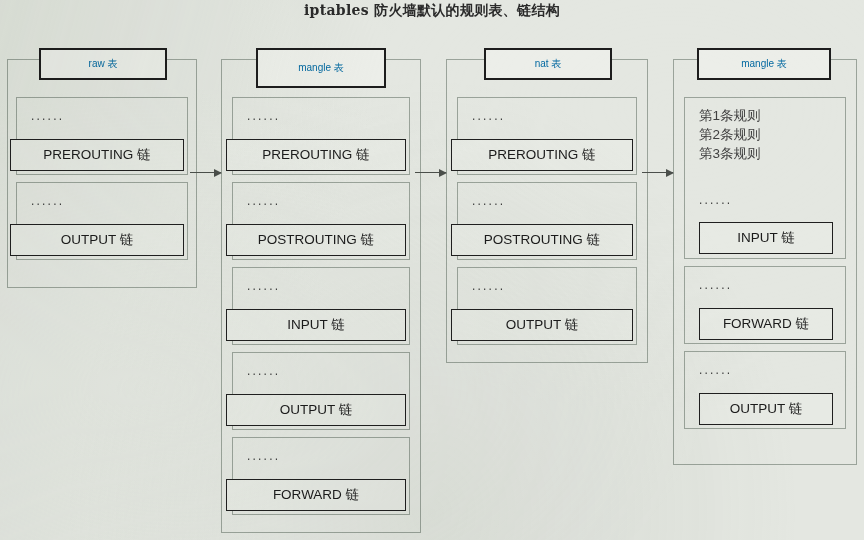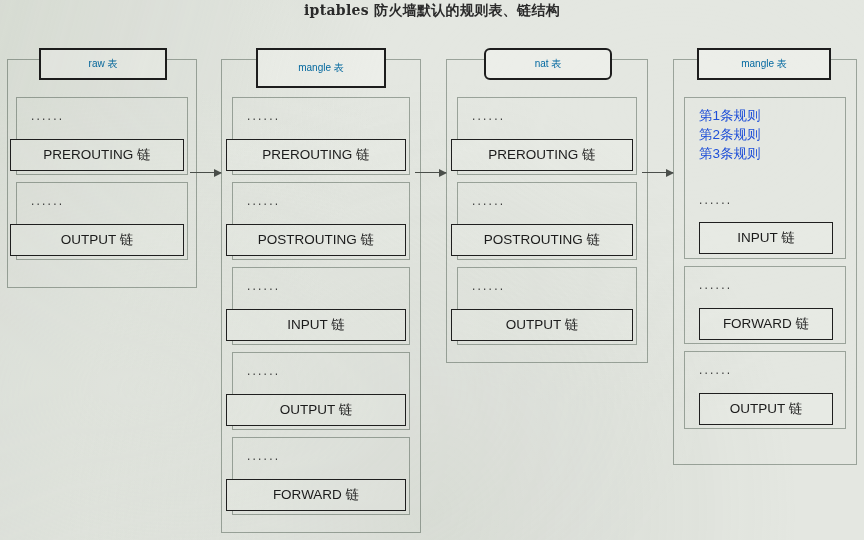--- a/index.html
+++ b/index.html
@@ -83,21 +83,21 @@
     letter-spacing: 2.2px;
     color: #3a3a3a;
     line-height: 1;
     white-space: nowrap;
   }
   .rules {
     position: absolute;
     left: 14px;
     top: 8px;
     font-size: 13.5px;
-    color: #1d4ed8;
+    color: #404040;
     line-height: 1.42;
     white-space: pre-line;
   }
   
   .chain-plate {
     position: absolute;
     box-sizing: border-box;
     border: 1.6px solid #1f1f1f;
     background: #e7eae4;
     display: flex;
@@ -169,21 +169,21 @@
   <span class="dots">......</span>
 </div>
 <div class="chain-plate" style="left:226px; top:394px; width:180px; height:32px;">OUTPUT 链</div>
 
 <div class="chain-group" style="left:232px; top:437px; width:178px; height:78px;">
   <span class="dots">......</span>
 </div>
 <div class="chain-plate" style="left:226px; top:479px; width:180px; height:32px;">FORWARD 链</div>
 
 <div class="table-col" style="left:446px; top:59px; width:202px; height:304px;"></div>
-<div class="table-name" style="left:484px; top:48px; width:128px; height:32px;border-radius:6px;">nat 表</div>
+<div class="table-name" style="left:484px; top:48px; width:128px; height:32px;">nat 表</div>
 
 <div class="chain-group" style="left:457px; top:97px; width:180px; height:78px;">
   <span class="dots">......</span>
 </div>
 <div class="chain-plate" style="left:451px; top:139px; width:182px; height:32px;">PREROUTING 链</div>
 
 <div class="chain-group" style="left:457px; top:182px; width:180px; height:78px;">
   <span class="dots">......</span>
 </div>
 <div class="chain-plate" style="left:451px; top:224px; width:182px; height:32px;">POSTROUTING 链</div>

